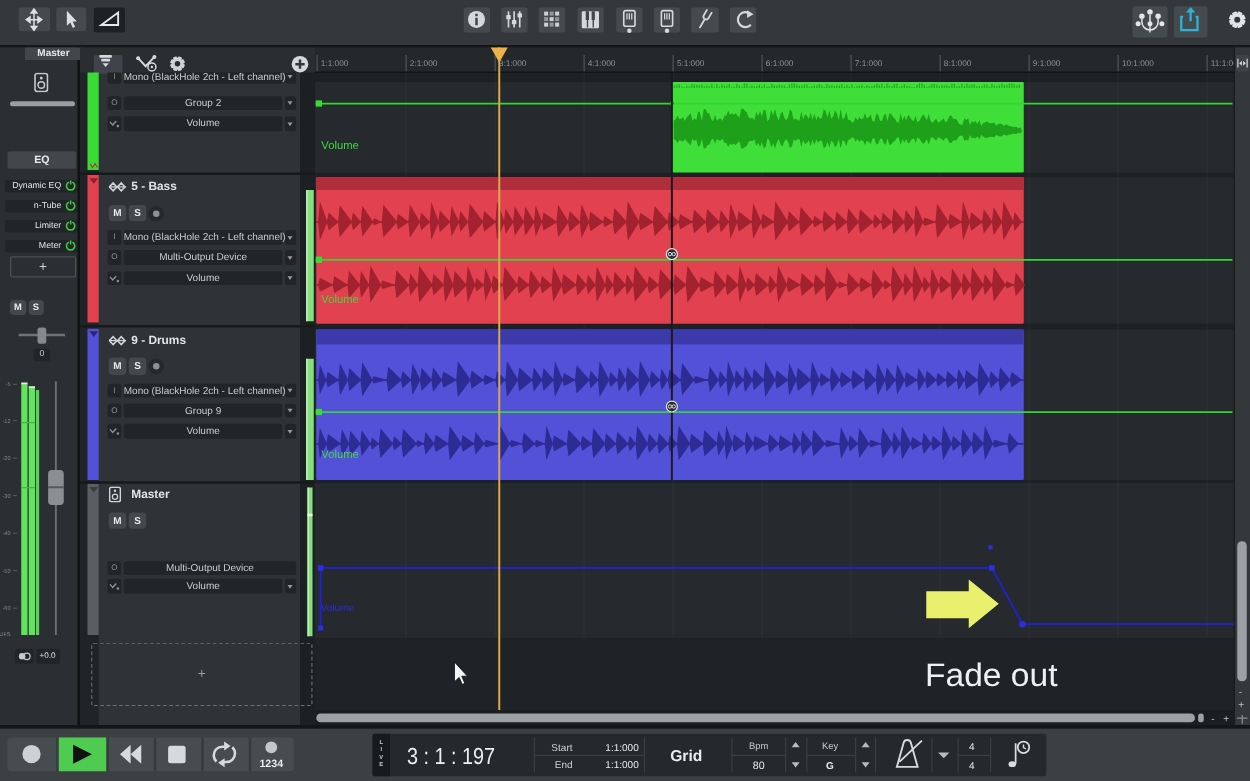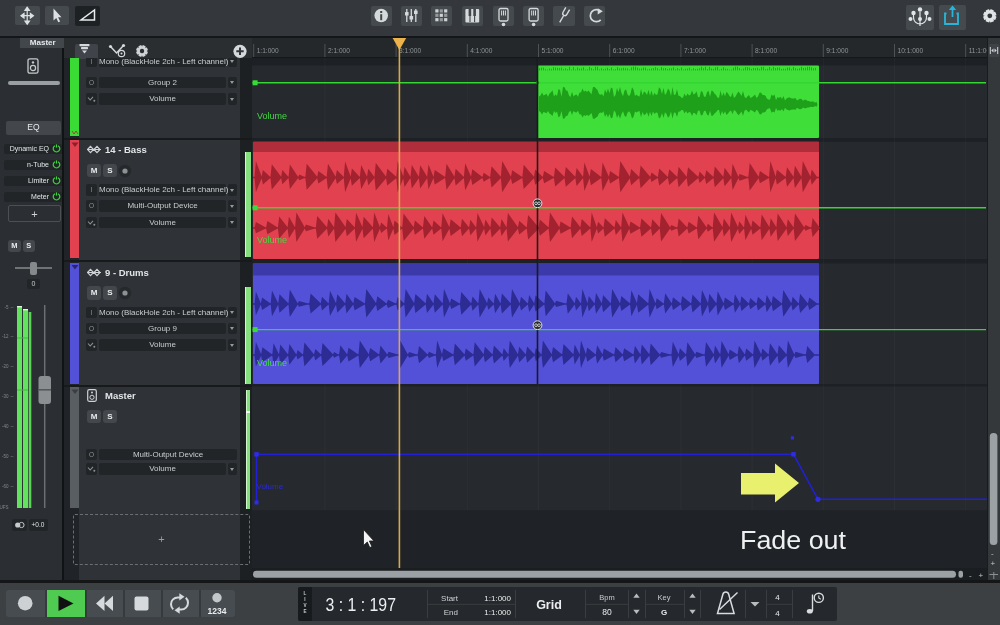--- a/index.html
+++ b/index.html
@@ -112,21 +112,21 @@
   </svg>
 <div class="abs" style="left:0;top:38px;width:62px;height:545px;background:#2b2f33"></div>
 <div class="abs" style="left:62px;top:38px;width:2px;height:545px;background:#101214"></div>
 <div class="abs" style="left:20px;top:37.5px;width:45.5px;height:10.5px;background:#42474b;color:#e6e8ea;font-size:8px;font-weight:bold;text-align:center;line-height:10.5px">Master</div>
 <svg class="abs" style="left:27px;top:57.5px" width="12" height="16" viewBox="0 0 12 16">
 <rect x="1" y="0.8" width="10" height="14.4" rx="1.8" fill="none" stroke="#c6cacc" stroke-width="1.3"></rect>
 <circle cx="6" cy="4.4" r="1.2" fill="#c6cacc"></circle>
     <circle cx="6" cy="10" r="2.6" fill="none" stroke="#c6cacc" stroke-width="1.2"></circle>
   </svg>
 <div class="abs" style="left:8px;top:80.5px;width:52px;height:4.5px;background:#999fa2;border-radius:2px"></div>
-<div class="abs" style="left:6px;top:121px;width:55px;height:13.5px;background:#43474b;border-radius:2px;color:#e9ebec;font-size:8.5px;font-weight:normal;text-align:center;line-height:13.5px">EQ</div>
+<div class="abs" style="left:6px;top:121px;width:55px;height:13.5px;background:#43474b;border-radius:2px;color:#e9ebec;font-size:8.5px;font-weight:bold;text-align:center;line-height:13.5px">EQ</div>
 <div class="abs" style="left:4px;top:143.5px;width:58px;height:10px;background:#222528;border-radius:2px;color:#e3e6e8;font-size:7px;line-height:10px;text-align:right;padding-right:13px">Dynamic EQ</div>
 <svg class="abs" style="left:51.5px;top:144.2px" width="9" height="9" viewBox="0 0 9 9">
     <path d="M3.1,1.7a3.3,3.3 0 1 0 2.8,0" stroke="#3fd23f" stroke-width="1.2" fill="none"></path>
     <path d="M4.5,0.4V3.6" stroke="#3fd23f" stroke-width="1.2"></path>
   </svg>
 <div class="abs" style="left:4px;top:159.5px;width:58px;height:10px;background:#222528;border-radius:2px;color:#e3e6e8;font-size:7px;line-height:10px;text-align:right;padding-right:13px">n-Tube</div>
 <svg class="abs" style="left:51.5px;top:160.2px" width="9" height="9" viewBox="0 0 9 9">
     <path d="M3.1,1.7a3.3,3.3 0 1 0 2.8,0" stroke="#3fd23f" stroke-width="1.2" fill="none"></path>
     <path d="M4.5,0.4V3.6" stroke="#3fd23f" stroke-width="1.2"></path>
   </svg>
@@ -348,21 +348,21 @@
         <path d="M2,4.5L4.2,7L7,3.8" stroke="#8d9194" stroke-width="1.1" fill="none"></path>
         <circle cx="8.3" cy="7.8" r="1" fill="#8d9194"></circle>
       </svg></div>
     <div class="main" style="width:127px">Volume</div>
     <div class="arw" style="left:142px"></div>
   </div>
 <svg class="abs" style="left:87px;top:143.5px" width="14" height="11" viewBox="0 0 14 11">
     <path d="M0.5,5.5l3,-3.2 3,3.2 -3,3.2Z M7,5.5l3,-3.2 3,3.2 -3,3.2Z" fill="none" stroke="#cfd3d5" stroke-width="1.2"></path>
     <path d="M0,5.5h14" stroke="#cfd3d5" stroke-width="1"></path>
   </svg>
-<div class="ttl" style="left:105px;top:143.5px">14 - Bass</div>
+<div class="ttl" style="left:105px;top:143.5px">5 - Bass</div>
 <div class="ms" style="left:87px;top:163.5px">M</div>
 <div class="ms" style="left:103px;top:163.5px">S</div>
 <svg class="abs" style="left:118px;top:163.5px" width="14" height="14" viewBox="0 0 14 14">
     <circle cx="7" cy="7" r="6.3" fill="#26292c"></circle>
     <circle cx="7" cy="7" r="2.6" fill="#8d9194"></circle>
   </svg>
 <div class="row" style="left:86px;top:184px;width:151px">
     <div class="pfx">I</div>
     <div class="main" style="width:127px">Mono (BlackHole 2ch - Left channel)</div>
     <div class="arw" style="left:142px"></div>

